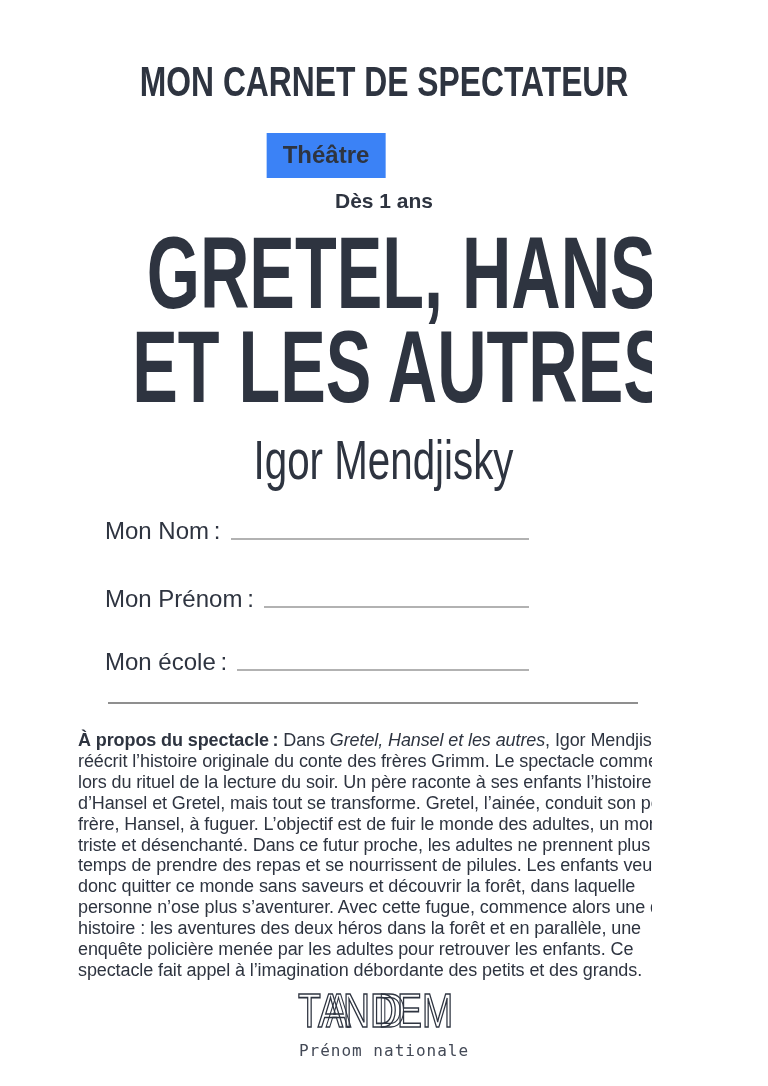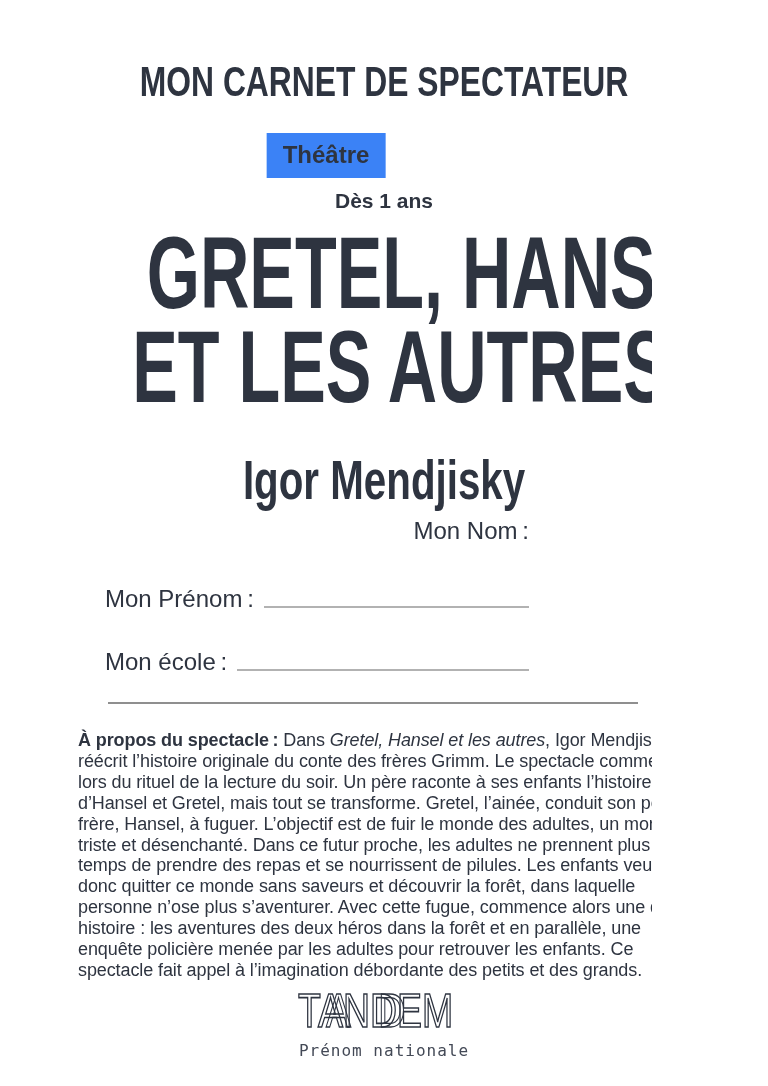--- a/index.html
+++ b/index.html
@@ -34,38 +34,38 @@
   }
 
   .show-title{
     top:226px;
     font-size:102px;font-weight:700;line-height:94px;
     white-space:nowrap;
   }
   .show-title .squeeze{display:inline-block;transform:scaleX(0.67);transform-origin:center;}
 
   .author{
-    top:450px;
-    font-size:56px;font-weight:700;line-height:60px;white-space:nowrap;
+    top:430px;
+    font-size:56px;font-weight:400;line-height:60px;white-space:nowrap;
   }
   .author .squeeze{display:inline-block;transform:scaleX(0.72);transform-origin:center;}
 
   .form-row{
     position:absolute;left:105px;right:123px;
     display:flex;align-items:flex-end;
   }
   .form-row .label{
     font-size:24px;font-weight:500;color:#2e3440;white-space:nowrap;
   }
   .form-row .write-line{
     flex:1;height:0;
     border-bottom:2px solid #b2b2b2;
     margin-left:10px;margin-bottom:5px;
   }
-  .row-nom{top:517px;flex-direction:column;}
+  .row-nom{top:517px;}
   .row-prenom{top:585px;}
   .row-ecole{top:648px;}
 
   .divider{
     position:absolute;top:702px;left:108px;width:530px;height:2px;
     background:#8f8f8f;
   }
 
   .about{
     position:absolute;top:712px;left:78px;width:632px;

